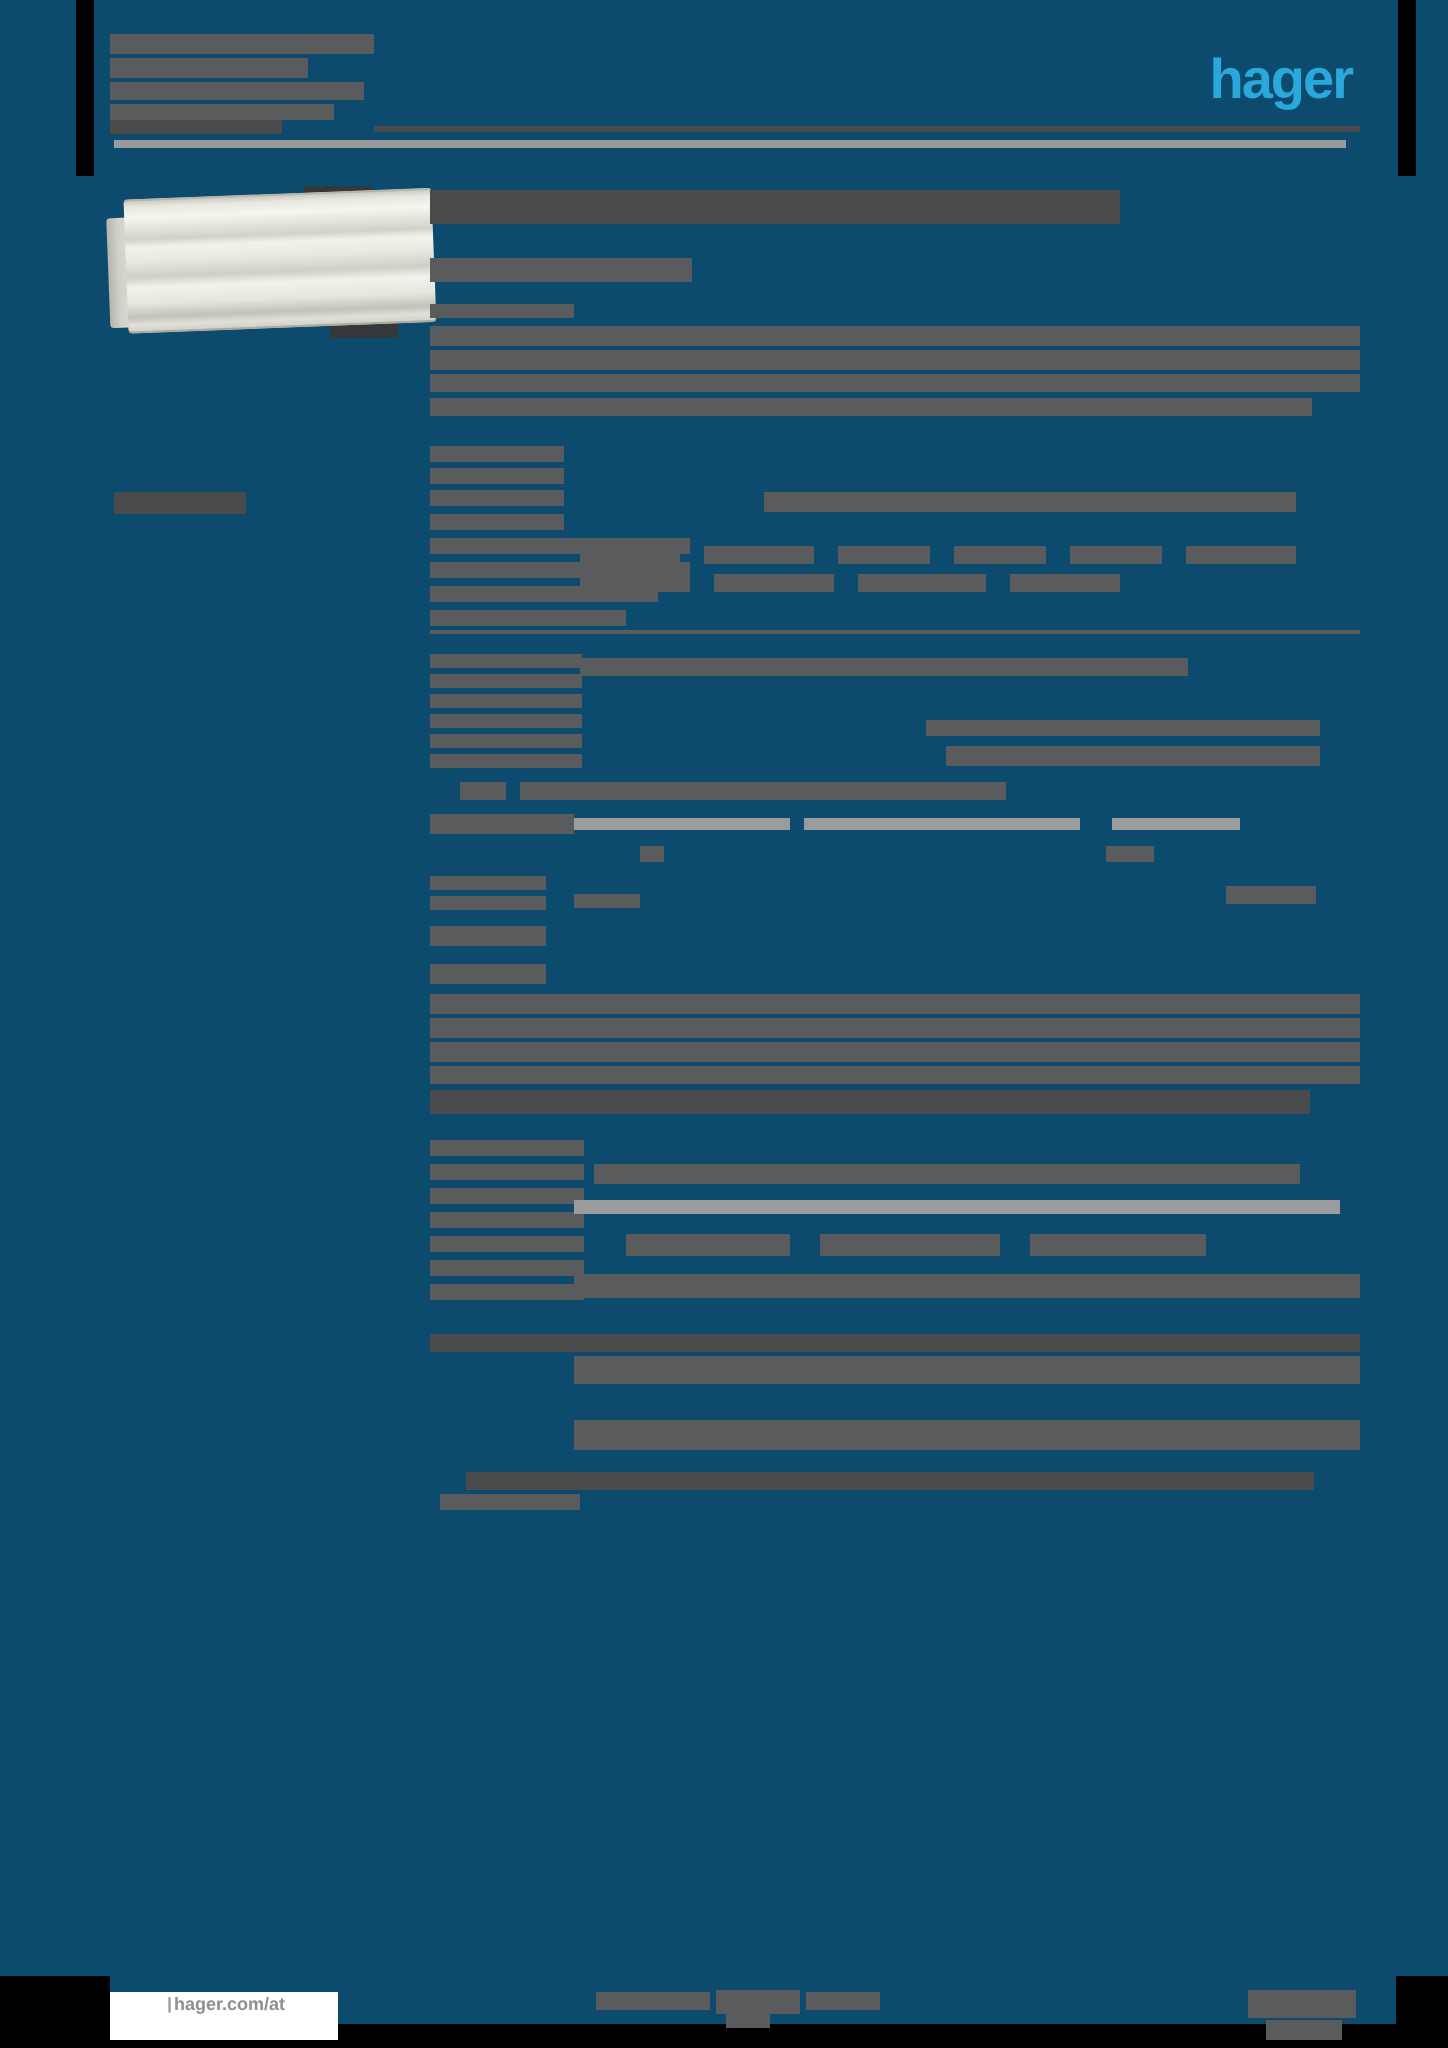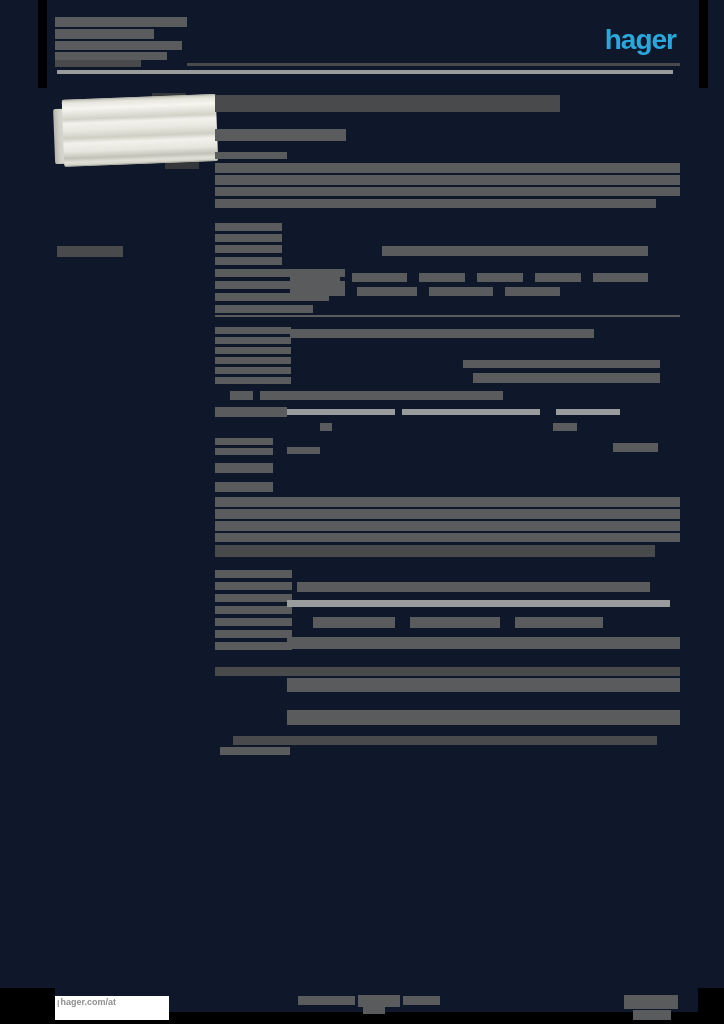--- a/index.html
+++ b/index.html
@@ -1,18 +1,19 @@
 <!DOCTYPE html>
 <html><head>
 <meta charset="utf-8">
 <style>
   html,body{margin:0;padding:0;background:#ffffff;}
   .page{
-    position:relative;width:724px;height:1024px;background:#0f172a;overflow:hidden;
+    position:relative;width:724px;height:1024px;background:#0c4a6e;overflow:hidden;
     font-family:"Liberation Sans",sans-serif;
+    text-align:center;
   }
   .layer{position:absolute;left:0;top:0;width:724px;height:1024px;}
   #marks-layer{z-index:1;}
   .product-photo{position:absolute;left:54px;top:95px;width:164px;height:72px;z-index:2;transform:rotate(-2.2deg);}
   .profile-cap{
     position:absolute;left:0;top:11px;width:13px;height:55px;border-radius:2px 0 0 2px;
     background:linear-gradient(90deg,#b4b4aa 0%,#d0d0c6 40%,#dededa 100%);
   }
   .profile-body{
     position:absolute;left:9px;top:2px;right:1px;bottom:3px;border-radius:2px;

